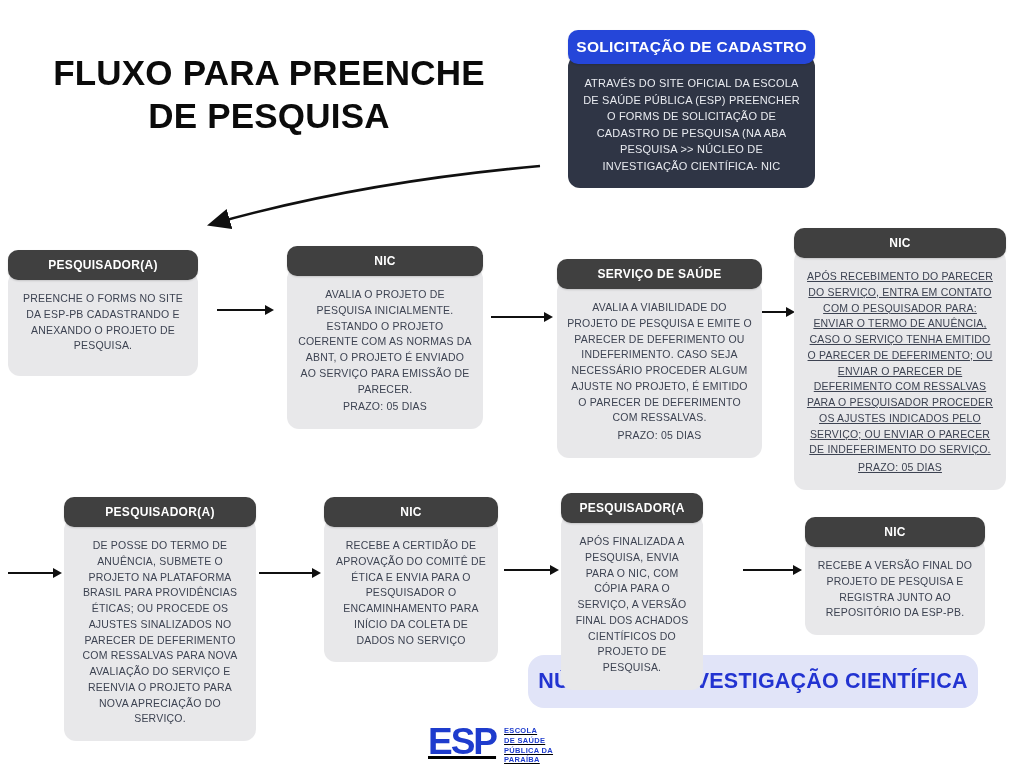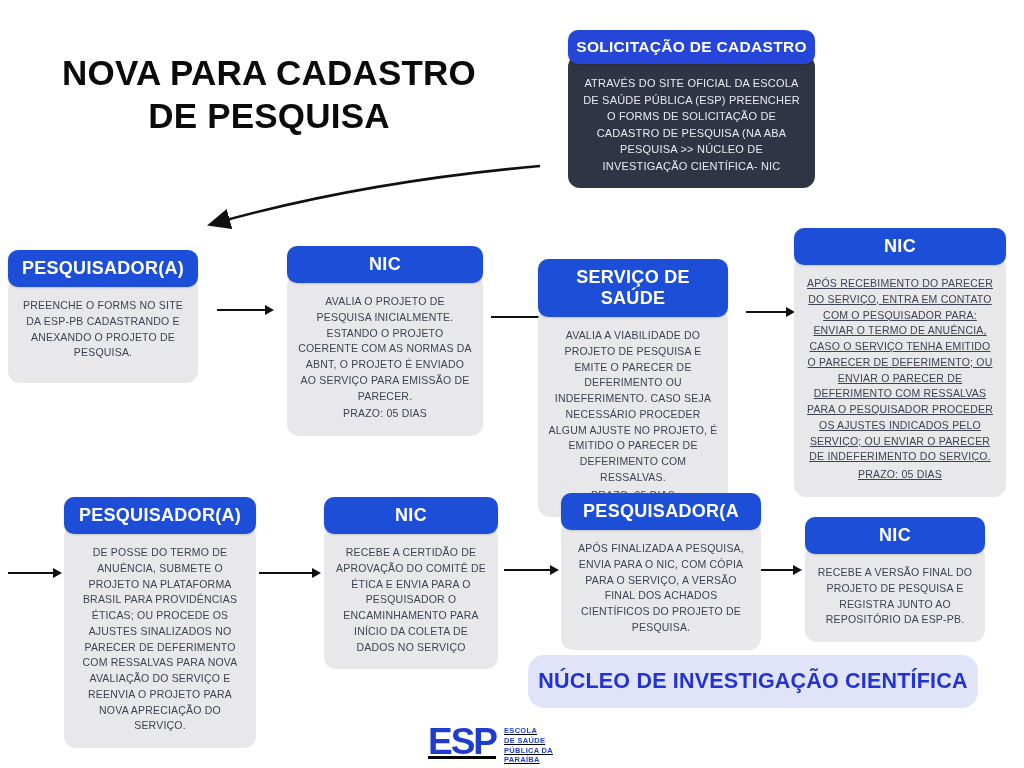--- a/index.html
+++ b/index.html
@@ -12,22 +12,22 @@
     font-family:"Liberation Sans", sans-serif;
   }
   .page-title {
     position:absolute; left:36px; top:52px; width:466px;
     font-size:35px; line-height:1.22; font-weight:800;
     color:#0b0b0b; text-align:center; letter-spacing:.2px;
   }
   .card { position:absolute; }
   .card-header {
     position:relative; z-index:2;
-    background:#1d4ed8; color:#ffffff;
-    font-weight:bold; font-size:18px; letter-spacing:.3px;
+    background:#404040; color:#ffffff;
+    font-weight:bold; font-size:12px; letter-spacing:.3px;
     text-align:center; padding:8px 4px;
     border-radius:10px;
     box-shadow:0 1px 2px rgba(0,0,0,.15);
   }
   .card-body {
     position:relative; z-index:1;
     background:#e8e8ea; color:#3d4352;
     border-radius:12px;
     margin-top:-9px;
     padding:20px 10px 14px;
@@ -60,21 +60,21 @@
   }
   .logo-org { display:flex; flex-direction:column; justify-content:center;margin-top:8px; }
   .logo-org div {
     font-size:7.5px; font-weight:bold; color:#1e3ccd;
     letter-spacing:.3px; line-height:1.3; text-transform:uppercase;
   }
 </style>
 </head>
 <body>
 
-<h1 class="page-title">NOVA PARA CADASTRO DE PESQUISA</h1>
+<h1 class="page-title">FLUXO PARA PREENCHE DE PESQUISA</h1>
 
 <div class="card intro" style="left:568px; top:30px; width:247px;">
   <div class="card-header">SOLICITAÇÃO DE CADASTRO</div>
   <div class="card-body" style="min-height:118px;">ATRAVÉS DO SITE OFICIAL DA ESCOLA DE SAÚDE PÚBLICA (ESP) PREENCHER O FORMS DE SOLICITAÇÃO DE CADASTRO DE PESQUISA (NA ABA PESQUISA &gt;&gt; NÚCLEO DE INVESTIGAÇÃO CIENTÍFICA- NIC</div>
 </div>
 
 <svg class="curve-arrow" viewBox="0 0 370 100">
   <defs>
     <marker id="ah" markerWidth="9" markerHeight="8" refX="7" refY="4" orient="auto">
       <polygon points="0 0, 9 4, 0 8" fill="#101010"></polygon>
@@ -93,21 +93,21 @@
 <div class="card" style="left:287px; top:246px; width:196px;">
   <div class="card-header">NIC</div>
   <div class="card-body" style="min-height:128px;">
     <span>AVALIA O PROJETO DE PESQUISA INICIALMENTE. ESTANDO O PROJETO COERENTE COM AS NORMAS DA ABNT, O PROJETO É ENVIADO AO SERVIÇO PARA EMISSÃO DE PARECER.</span>
     <div class="card-prazo">PRAZO: 05 DIAS</div>
   </div>
 </div>
 
 <div class="harrow" style="left:491px; top:316px; width:55px;"></div>
 
-<div class="card" style="left:538px; top:259px; width:190px;">
+<div class="card" style="left:557px; top:259px; width:205px;">
   <div class="card-header">SERVIÇO DE SAÚDE</div>
   <div class="card-body" style="min-height:140px;">
     <span>AVALIA A VIABILIDADE DO PROJETO DE PESQUISA E EMITE O PARECER DE DEFERIMENTO OU INDEFERIMENTO. CASO SEJA NECESSÁRIO PROCEDER ALGUM AJUSTE NO PROJETO, É EMITIDO O PARECER DE DEFERIMENTO COM RESSALVAS.</span>
     <div class="card-prazo">PRAZO: 05 DIAS</div>
   </div>
 </div>
 
 <div class="harrow" style="left:746px; top:311px; width:42px;"></div>
 
 <div class="card" style="left:794px; top:228px; width:212px;">
@@ -127,21 +127,21 @@
 
 <div class="harrow" style="left:259px; top:572px; width:55px;"></div>
 
 <div class="card" style="left:324px; top:497px; width:174px;">
   <div class="card-header">NIC</div>
   <div class="card-body" style="min-height:125px;">RECEBE A CERTIDÃO DE APROVAÇÃO DO COMITÊ DE ÉTICA E ENVIA PARA O PESQUISADOR O ENCAMINHAMENTO PARA INÍCIO DA COLETA DE DADOS NO SERVIÇO</div>
 </div>
 
 <div class="harrow" style="left:504px; top:569px; width:48px;"></div>
 
-<div class="card" style="left:561px; top:493px; width:200px;">
+<div class="card" style="left:561px; top:493px; width:142px;">
   <div class="card-header">PESQUISADOR(A</div>
   <div class="card-body" style="min-height:120px;">APÓS FINALIZADA A PESQUISA, ENVIA PARA O NIC, COM CÓPIA PARA O SERVIÇO, A VERSÃO FINAL DOS ACHADOS CIENTÍFICOS DO PROJETO DE PESQUISA.</div>
 </div>
 
 <div class="harrow" style="left:743px; top:569px; width:52px;"></div>
 
 <div class="card" style="left:805px; top:517px; width:180px;">
   <div class="card-header">NIC</div>
   <div class="card-body" style="min-height:82px;">RECEBE A VERSÃO FINAL DO PROJETO DE PESQUISA E REGISTRA JUNTO AO REPOSITÓRIO DA ESP-PB.</div>
 </div>

